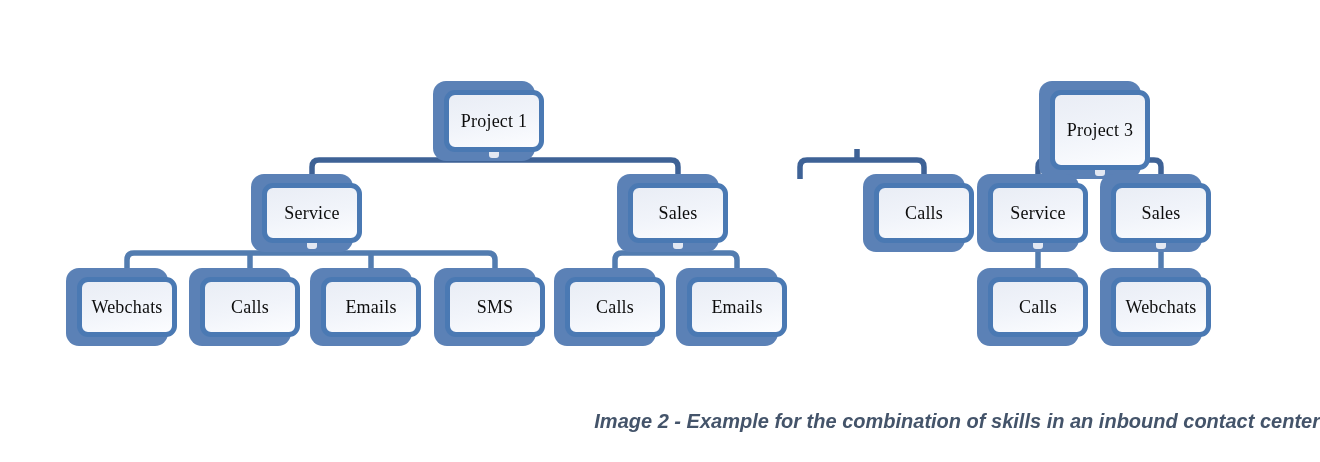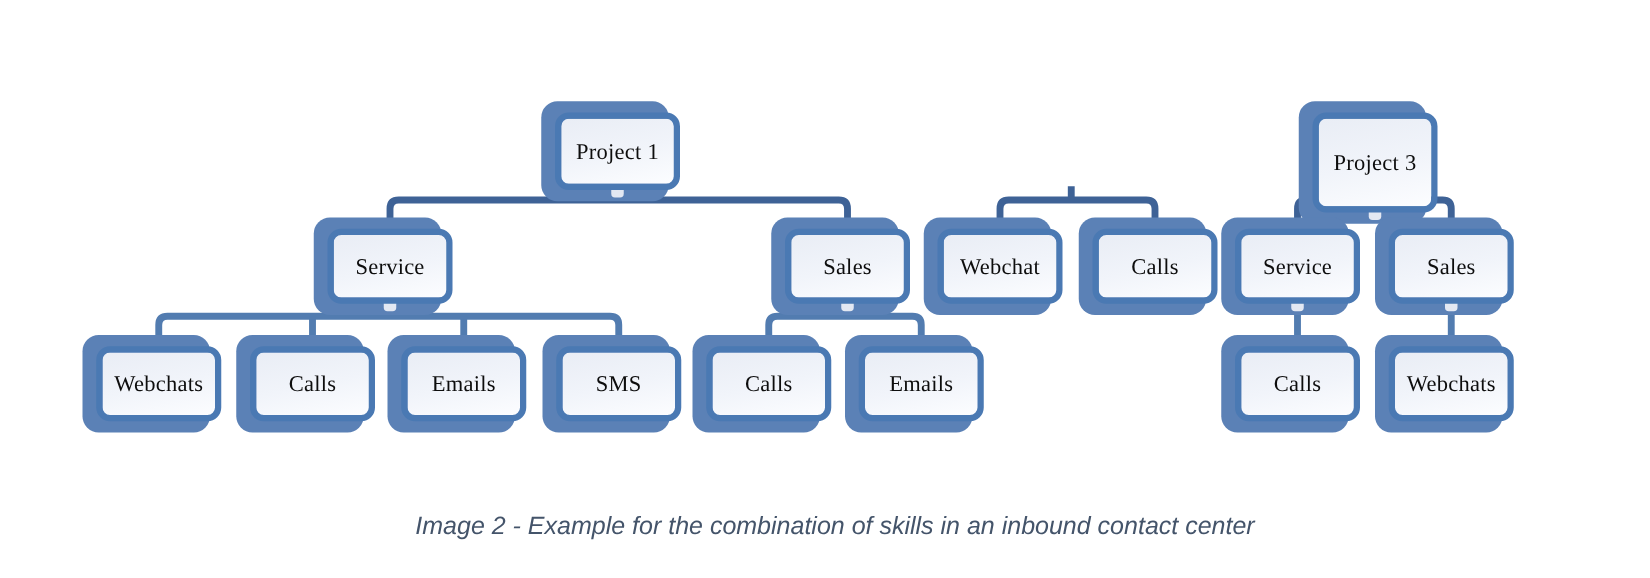--- a/index.html
+++ b/index.html
@@ -35,23 +35,23 @@
     box-sizing:border-box;
     display:flex;align-items:center;justify-content:center;
   }
   .node .label{
     font-size:18px;color:#0d0d0d;letter-spacing:0.2px;
     white-space:nowrap;
   }
   #caption{
     position:absolute;
     left:0;top:410px;width:100%;
-    text-align:center;
+    text-align:right;
     font-family:"Liberation Sans","DejaVu Sans",sans-serif;
-    font-style:italic;font-weight:400;
+    font-style:italic;font-weight:700;
     font-size:20px;color:#44546a;
     padding-left:16px;box-sizing:border-box;
   }
 </style>
 </head>
 <body>
 
 <div id="canvas">
   <svg id="connectors" width="1320" height="462" viewBox="0 0 1320 462">
       <path d="M 494 149 L 494 160" fill="none" stroke="#3e6296" stroke-width="5.5" stroke-linejoin="round"></path>
@@ -89,26 +89,20 @@
         <div class="notch"></div>
         <div class="front">
           <span class="label">Service</span>
         </div>
       </div>
       <div class="node" style="left: 628px; top: 183px; width: 100px; height: 60px; --back: #5b81b6; --border: #4a79b3; --notch: #e3e8f2;">
         <div class="back"></div>
         <div class="notch"></div>
         <div class="front">
           <span class="label">Sales</span>
-        </div>
-      </div>
-      <div class="node" style="left: 750px; top: 183px; width: 100px; height: 60px; --back: #5b81b6; --border: #4a79b3; --notch: #e3e8f2;">
-        <div class="back"></div>
-        <div class="front">
-          <span class="label">Webchat</span>
         </div>
       </div>
       <div class="node" style="left: 874px; top: 183px; width: 100px; height: 60px; --back: #5b81b6; --border: #4a79b3; --notch: #e3e8f2;">
         <div class="back"></div>
         <div class="front">
           <span class="label">Calls</span>
         </div>
       </div>
       <div class="node" style="left: 988px; top: 183px; width: 100px; height: 60px; --back: #5b81b6; --border: #4a79b3; --notch: #e3e8f2;">
         <div class="back"></div>

